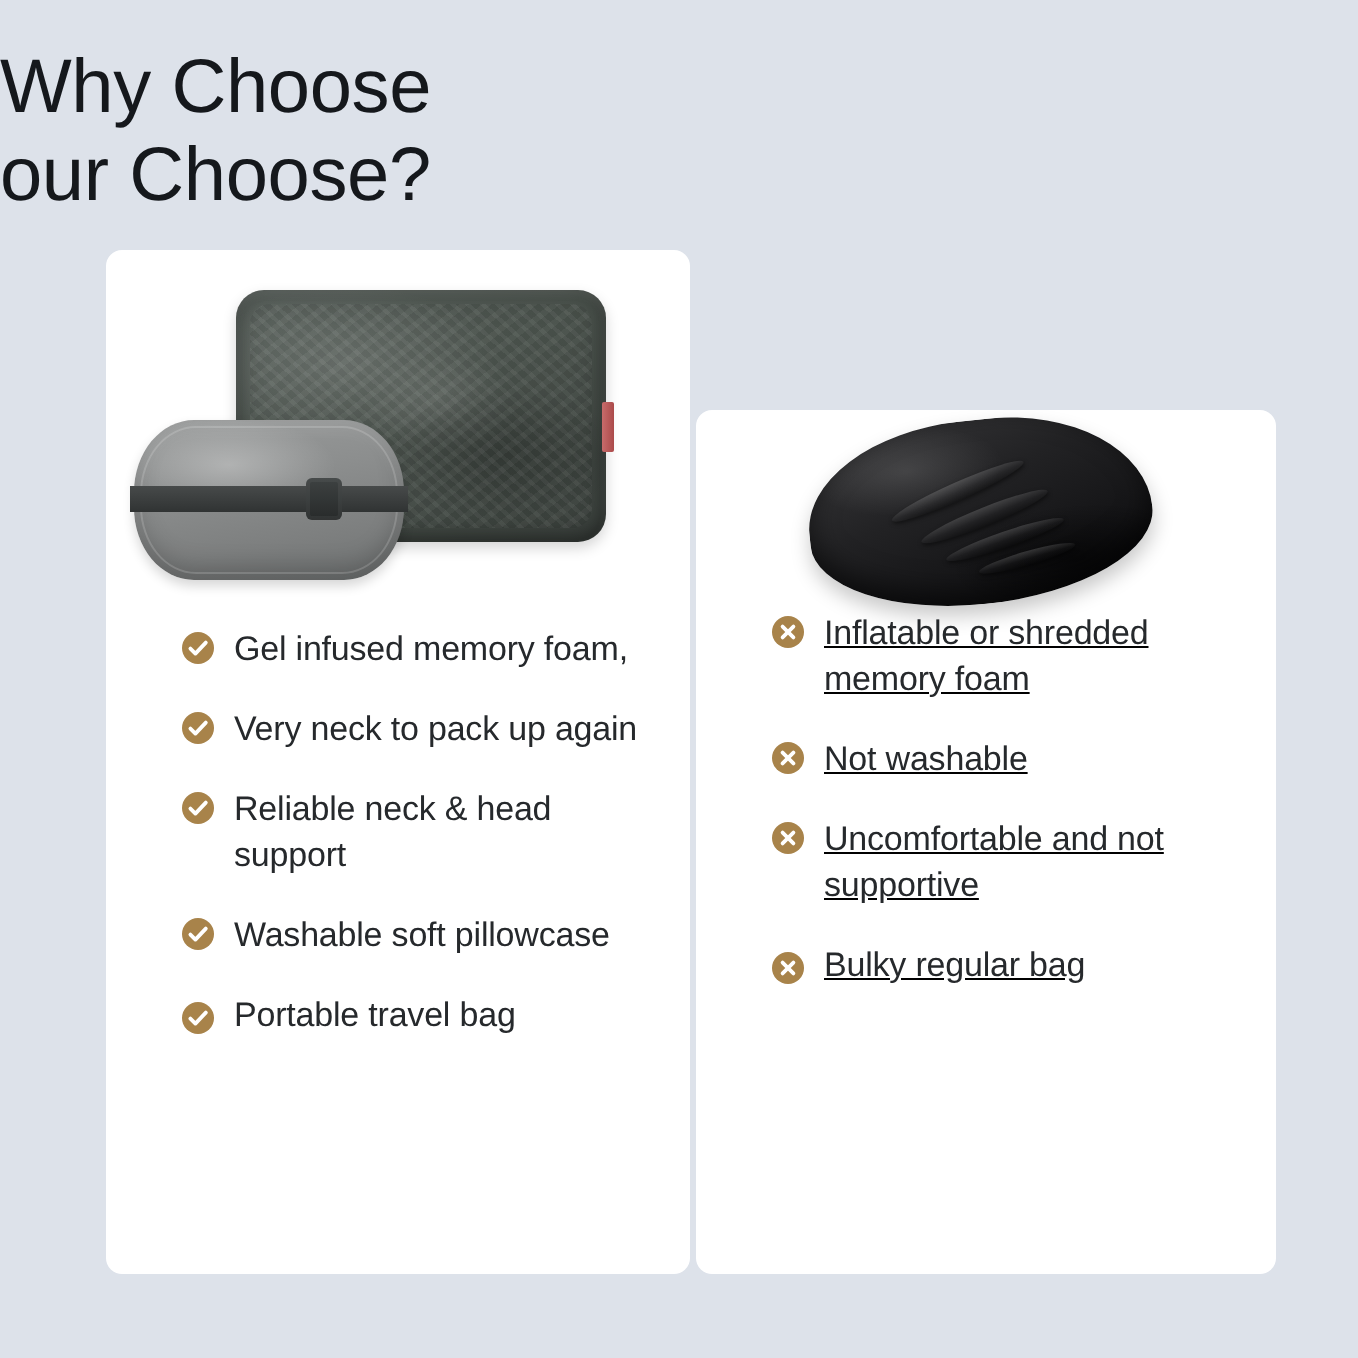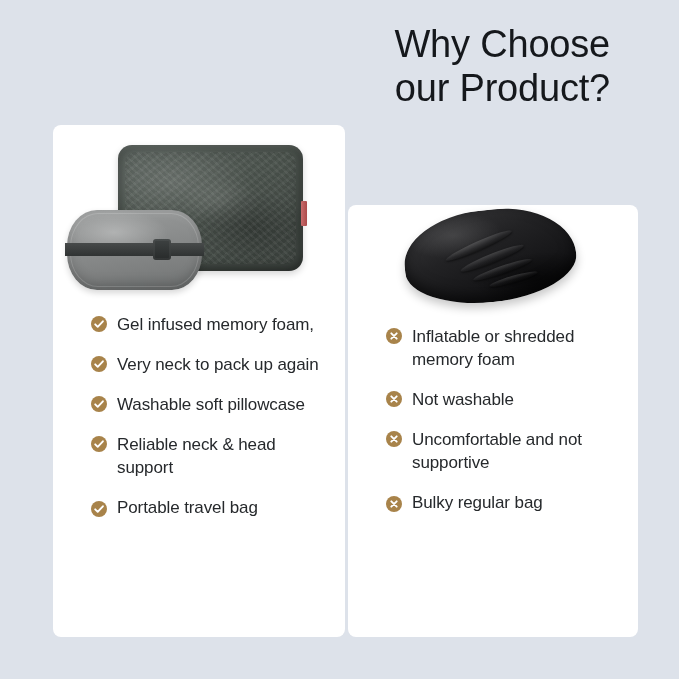--- a/index.html
+++ b/index.html
@@ -14,21 +14,21 @@
     overflow: hidden;
     position: relative;
   }
 
   
   .page-title {
     position: absolute;
     left: 0;
     top: 22px;
     width: 610px;
-    text-align: right;
+    text-align: left;
     font-size: 38px;
     font-weight: 300;
     line-height: 44px;
     color: #15181c;
     letter-spacing: -0.2px;
   }
   .page-title .line { display: block; }
 
   
   .card {
@@ -174,21 +174,21 @@
   
   .feature-list {
     position: absolute;
     left: 38px;
     right: 14px;
     list-style: none;
     margin: 0;
     padding: 0;
   }
   #list-left  { top: 188px; }
-  #list-right { top: 120px; }
+  #list-right { top: 100px; text-decoration: underline; }
 
   .feature-item {
     display: flex;
     align-items: flex-start;
     margin-bottom: 17px;
   }
   .feature-item:last-child { margin-bottom: 0; align-items: center; }
 
   .badge {
     flex: 0 0 auto;
@@ -208,21 +208,21 @@
     color: #26292c;
     font-weight: 400;
     letter-spacing: -0.1px;
   }
 </style>
 </head>
 <body>
 
 <div class="page-title">
   <span class="line">Why Choose</span>
-  <span class="line">our Product?</span>
+  <span class="line">our Choose?</span>
 </div>
 
 <div class="card" id="card-left">
 
   <div class="product-art" id="art-left">
     <div class="foam-pillow">
       <div class="foam-tag"></div>
     </div>
     <div class="travel-bag">
       <div class="bag-seam"></div>
@@ -247,29 +247,29 @@
           </svg>
       </span>
       <span class="feature-text">Very neck to pack up again</span>
     </li>
     <li class="feature-item">
       <span class="badge">
         <svg viewBox="0 0 16 16" aria-hidden="true">
             <path d="M4.2 8.3 L6.7 10.8 L11.9 5.3" fill="none" stroke="#ffffff" stroke-width="1.9" stroke-linecap="round" stroke-linejoin="round"></path>
           </svg>
       </span>
+      <span class="feature-text">Reliable neck &amp; head support</span>
+    </li>
+    <li class="feature-item">
+      <span class="badge">
+        <svg viewBox="0 0 16 16" aria-hidden="true">
+            <path d="M4.2 8.3 L6.7 10.8 L11.9 5.3" fill="none" stroke="#ffffff" stroke-width="1.9" stroke-linecap="round" stroke-linejoin="round"></path>
+          </svg>
+      </span>
       <span class="feature-text">Washable soft pillowcase</span>
-    </li>
-    <li class="feature-item">
-      <span class="badge">
-        <svg viewBox="0 0 16 16" aria-hidden="true">
-            <path d="M4.2 8.3 L6.7 10.8 L11.9 5.3" fill="none" stroke="#ffffff" stroke-width="1.9" stroke-linecap="round" stroke-linejoin="round"></path>
-          </svg>
-      </span>
-      <span class="feature-text">Reliable neck &amp; head support</span>
     </li>
     <li class="feature-item">
       <span class="badge">
         <svg viewBox="0 0 16 16" aria-hidden="true">
             <path d="M4.2 8.3 L6.7 10.8 L11.9 5.3" fill="none" stroke="#ffffff" stroke-width="1.9" stroke-linecap="round" stroke-linejoin="round"></path>
           </svg>
       </span>
       <span class="feature-text">Portable travel bag</span>
     </li>
   </ul>

